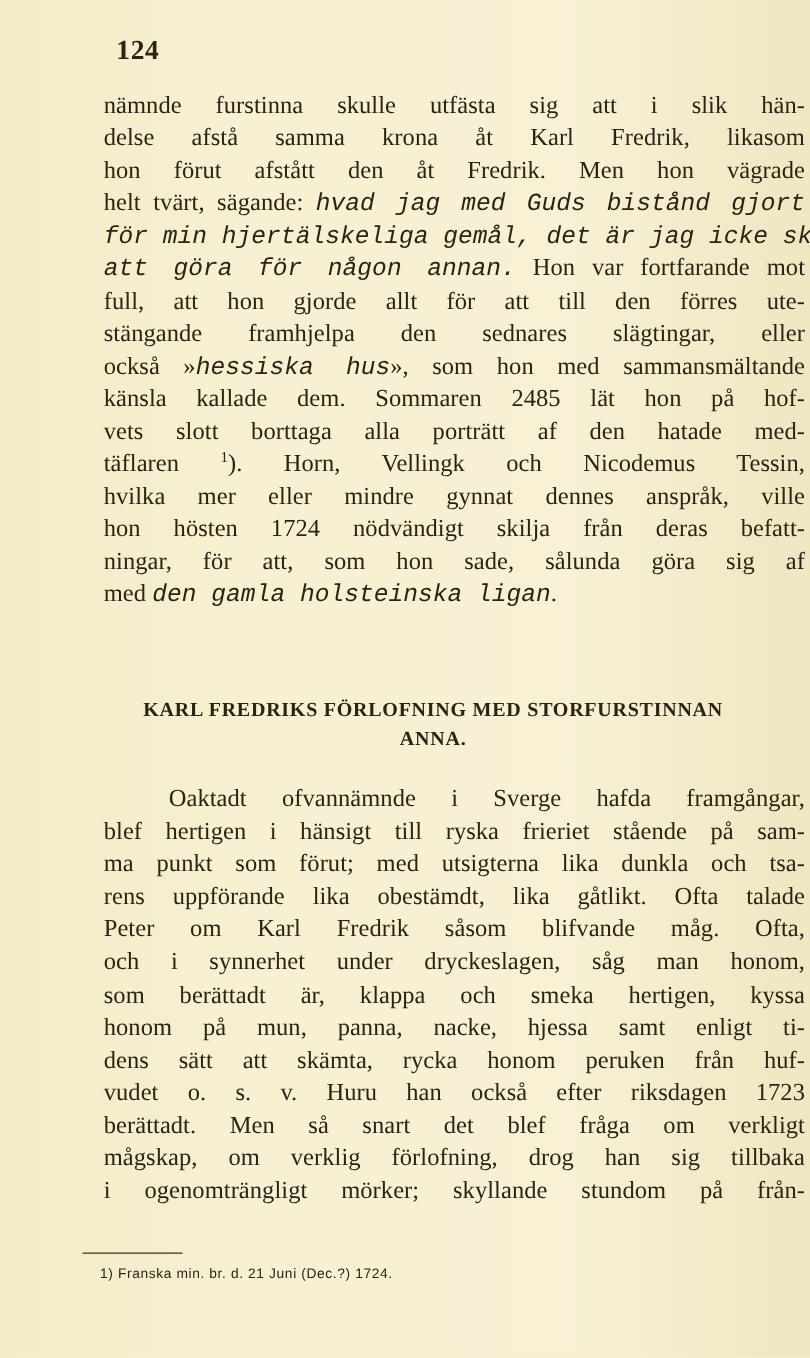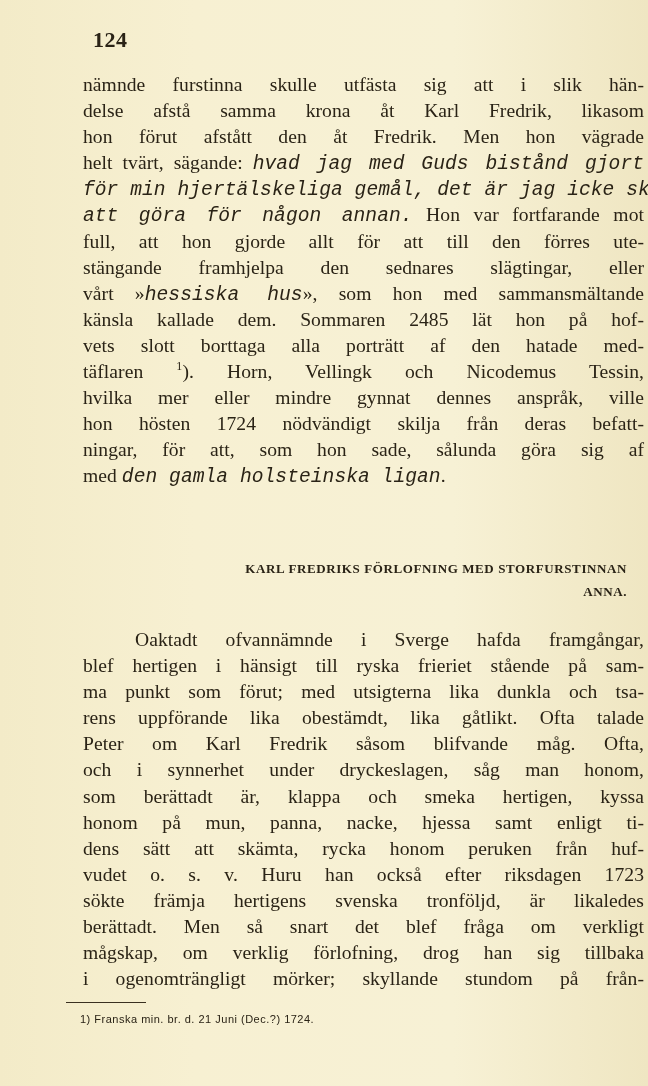--- a/index.html
+++ b/index.html
@@ -22,21 +22,21 @@
     text-align: justify; text-align-last: justify;
     white-space: nowrap; overflow: visible;
     letter-spacing: 0.05px;
   }
   .line.last { text-align-last: left; }
   .line.indent { padding-left: 52px; }
   .line i { font-style: italic; font-family: Liberation Mono, monospace; }
   sup { font-size: 12px; line-height: 0; }
   .heading {
     position: absolute; left: 66px; width: 561px; top: 557px;
-    text-align: right; font-weight: bold; font-size: 13px;
+    text-align: center; font-weight: bold; font-size: 16px;
     letter-spacing: 0.6px; line-height: 23px;
   }
   .rule {
     position: absolute; left: 66px; top: 1002px; width: 80px; height: 1px; background: #3a3020;
   }
   .footnote {
     position: absolute; left: 80px; top: 1013px;
     font-family: "Liberation Sans", "DejaVu Sans", sans-serif;
     font-size: 11px; letter-spacing: 0.5px;
   }
@@ -48,21 +48,21 @@
 
 <div class="block" style="top:72px;">
   <div class="line">nämnde furstinna skulle utfästa sig att i slik hän-</div>
   <div class="line">delse afstå samma krona åt Karl Fredrik, likasom</div>
   <div class="line">hon förut afstått den åt Fredrik. Men hon vägrade</div>
   <div class="line"><span>helt tvärt, sägande: </span><i>hvad jag med Guds bistånd gjort</i><span></span></div>
   <div class="line"><span></span><i>för min hjertälskeliga gemål, det är jag icke skyldig</i><span></span></div>
   <div class="line"><span></span><i>att göra för någon annan.</i><span> Hon var fortfarande mot</span></div>
   <div class="line">full, att hon gjorde allt för att till den förres ute-</div>
   <div class="line">stängande framhjelpa den sednares slägtingar, eller</div>
-  <div class="line"><span>vårt »</span><i>hessiska hus</i><span>», som hon med sammansmältande</span></div>
+  <div class="line"><span>också »</span><i>hessiska hus</i><span>», som hon med sammansmältande</span></div>
   <div class="line">känsla kallade dem. Sommaren 2485 lät hon på hof-</div>
   <div class="line">vets slott borttaga alla porträtt af den hatade med-</div>
   <div class="line"><span>täflaren </span><sup>1</sup><span>). Horn, Vellingk och Nicodemus Tessin,</span></div>
   <div class="line">hvilka mer eller mindre gynnat dennes anspråk, ville</div>
   <div class="line">hon hösten 1724 nödvändigt skilja från deras befatt-</div>
   <div class="line">ningar, för att, som hon sade, sålunda göra sig af</div>
   <div class="line last"><span>med </span><i>den gamla holsteinska ligan</i><span>.</span></div>
 </div>
 
 <div class="heading">
@@ -74,20 +74,19 @@
   <div class="line indent">Oaktadt ofvannämnde i Sverge hafda framgångar,</div>
   <div class="line">blef hertigen i hänsigt till ryska frieriet stående på sam-</div>
   <div class="line">ma punkt som förut; med utsigterna lika dunkla och tsa-</div>
   <div class="line">rens uppförande lika obestämdt, lika gåtlikt. Ofta talade</div>
   <div class="line">Peter om Karl Fredrik såsom blifvande måg. Ofta,</div>
   <div class="line">och i synnerhet under dryckeslagen, såg man honom,</div>
   <div class="line">som berättadt är, klappa och smeka hertigen, kyssa</div>
   <div class="line">honom på mun, panna, nacke, hjessa samt enligt ti-</div>
   <div class="line">dens sätt att skämta, rycka honom peruken från huf-</div>
   <div class="line">vudet o. s. v. Huru han också efter riksdagen 1723</div>
-  <div class="line">sökte främja hertigens svenska tronföljd, är likaledes</div>
   <div class="line">berättadt. Men så snart det blef fråga om verkligt</div>
   <div class="line">mågskap, om verklig förlofning, drog han sig tillbaka</div>
   <div class="line">i ogenomträngligt mörker; skyllande stundom på från-</div>
 </div>
 
 <div class="rule"></div>
 <div class="footnote">1) Franska min. br. d. 21 Juni (Dec.?) 1724.</div>
 
 </body></html>

